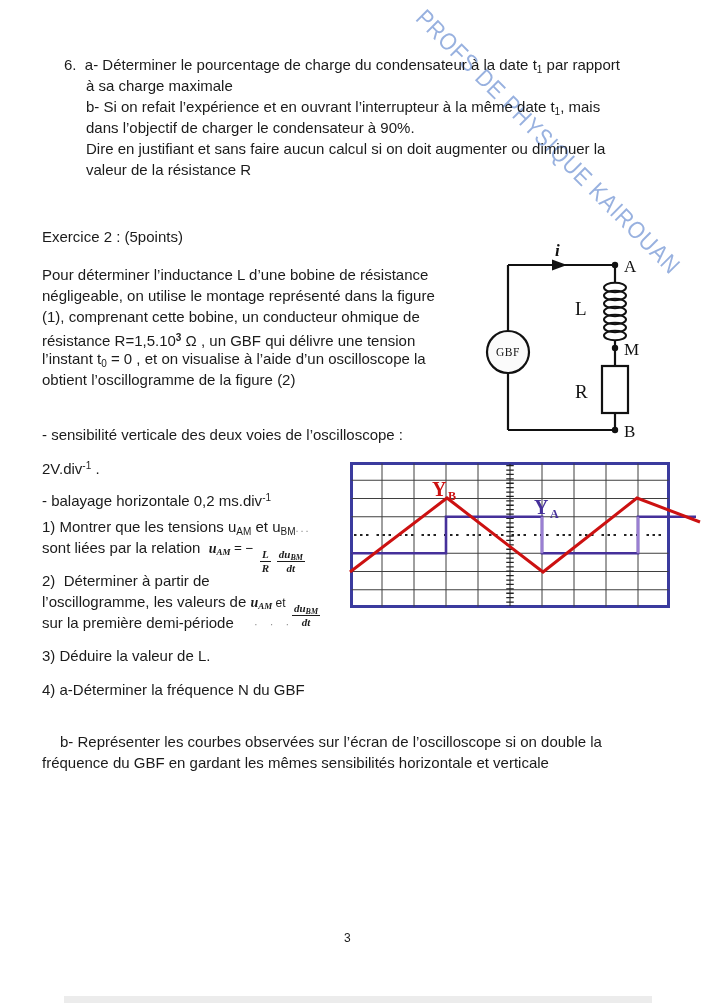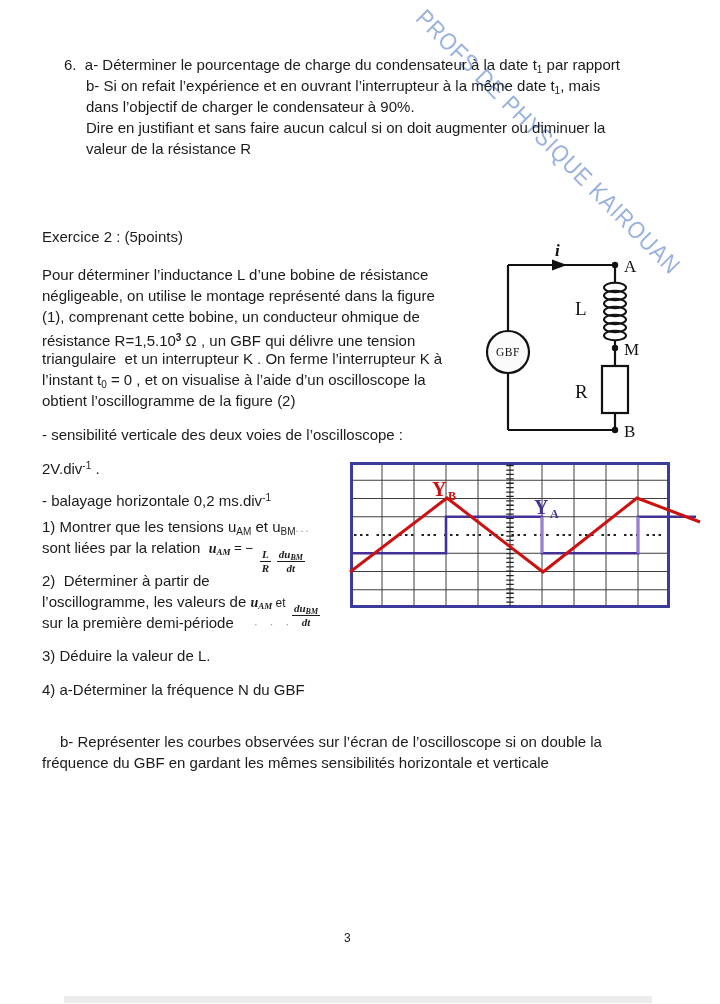--- a/index.html
+++ b/index.html
@@ -31,34 +31,34 @@
   .wave-label{font:700 20px "Liberation Serif",serif;}
   .wave-sub{font:700 12px "Liberation Serif",serif;}
 </style>
 </head>
 <body>
 
 <div id="watermark">PROFS DE PHYSIQUE KAIROUAN</div>
 
 <div class="tblock" style="left:64px;top:54px">
   <div class="line"><span>6.  a- Déterminer le pourcentage de charge du condensateur à la date t</span><span class="sub">1</span><span> par rapport</span></div>
+  <div class="line" style="padding-left:22px"><span>à sa charge maximale</span></div>
   <div class="line" style="padding-left:22px"><span>b- Si on refait l’expérience et en ouvrant l’interrupteur à la même date t</span><span class="sub">1</span><span>, mais</span></div>
   <div class="line" style="padding-left:22px"><span>dans l’objectif de charger le condensateur à 90%.</span></div>
   <div class="line" style="padding-left:22px"><span>Dire en justifiant et sans faire aucun calcul si on doit augmenter ou diminuer la</span></div>
   <div class="line" style="padding-left:22px"><span>valeur de la résistance R</span></div>
 </div>
 
 <div class="absline b" style="left:42px;top:226px">Exercice 2 : (5points)</div>
 
 <div class="tblock" style="left:42px;top:264px">
   <div class="line"><span>Pour déterminer l’inductance L d’une bobine de résistance</span></div>
   <div class="line"><span>négligeable, on utilise le montage représenté dans </span><span class="b">la figure</span></div>
   <div class="line"><span class="b">(1),</span><span> comprenant cette bobine, un conducteur ohmique de</span></div>
   <div class="line"><span>résistance </span><span class="b">R=1,5.10</span><span class="bsup">3</span><span class="b"> Ω</span><span> , un GBF qui délivre une tension</span></div>
-  <div class="line"><span>triangulaire  et un interrupteur K . On ferme l’interrupteur K à</span></div>
   <div class="line"><span>l’instant t</span><span class="sub">0</span><span> = 0 , et on visualise à l’aide d’un oscilloscope la</span></div>
   <div class="line"><span>obtient l’oscillogramme de </span><span class="b">la figure (2)</span></div>
 </div>
 
 <div class="absline" style="left:42px;top:424px"><span>- sensibilité verticale des deux voies de l’oscilloscope :</span></div>
 <div class="absline" style="left:42px;top:455px"><span>2V.div</span><span class="sup">-1</span><span> .</span></div>
 <div class="absline" style="left:42px;top:487px"><span>- balayage horizontale 0,2 ms.div</span><span class="sup">-1</span></div>
 
 <div class="tblock" style="left:42px;top:516px">
   <div class="line"><span>1) Montrer que les tensions u</span><span class="sub">AM</span><span> et u</span><span class="sub">BM</span><span class="faint">...</span></div>

